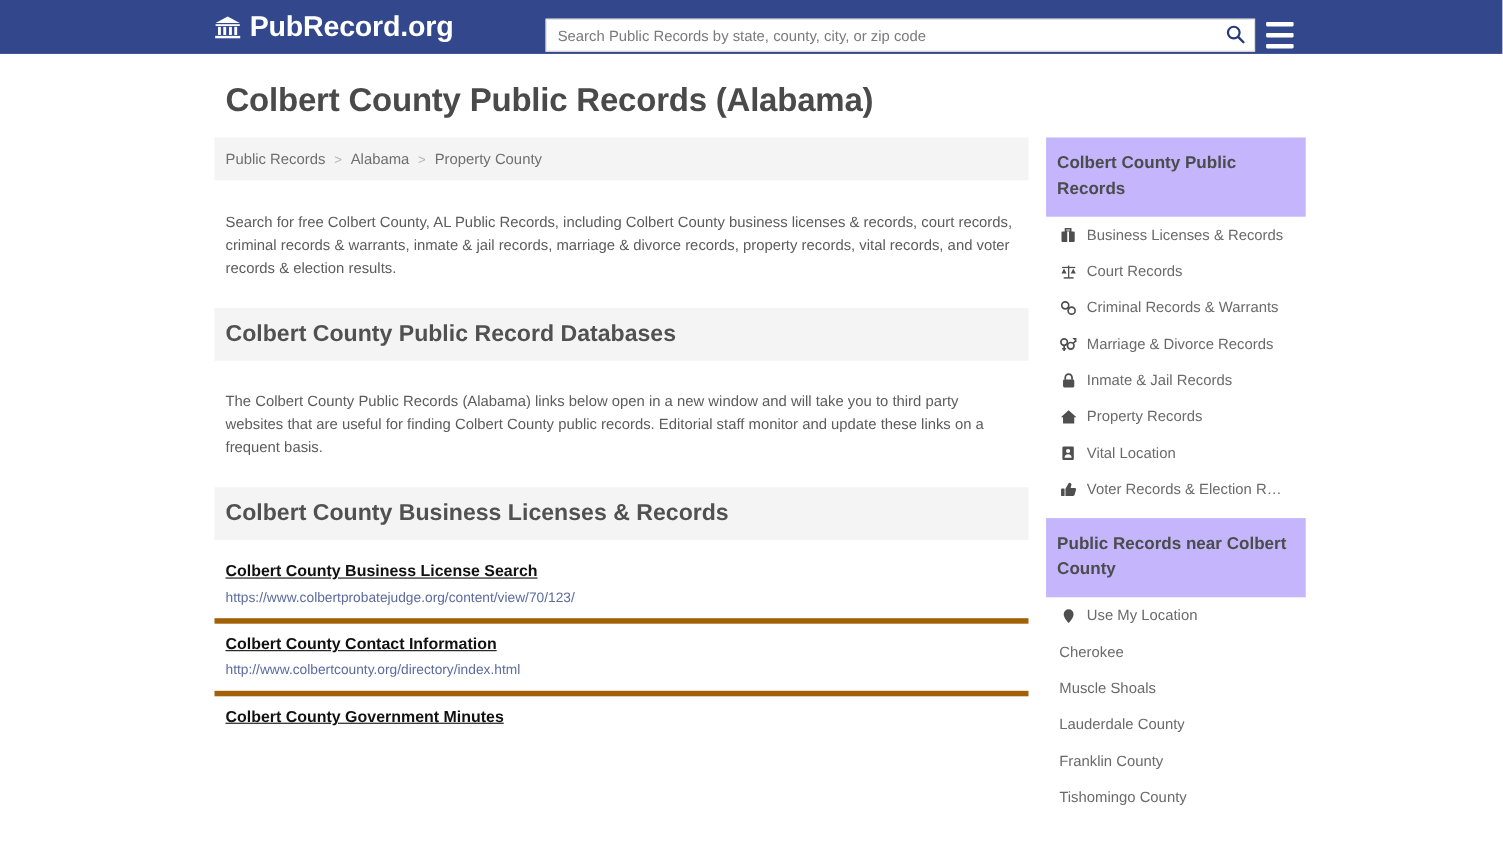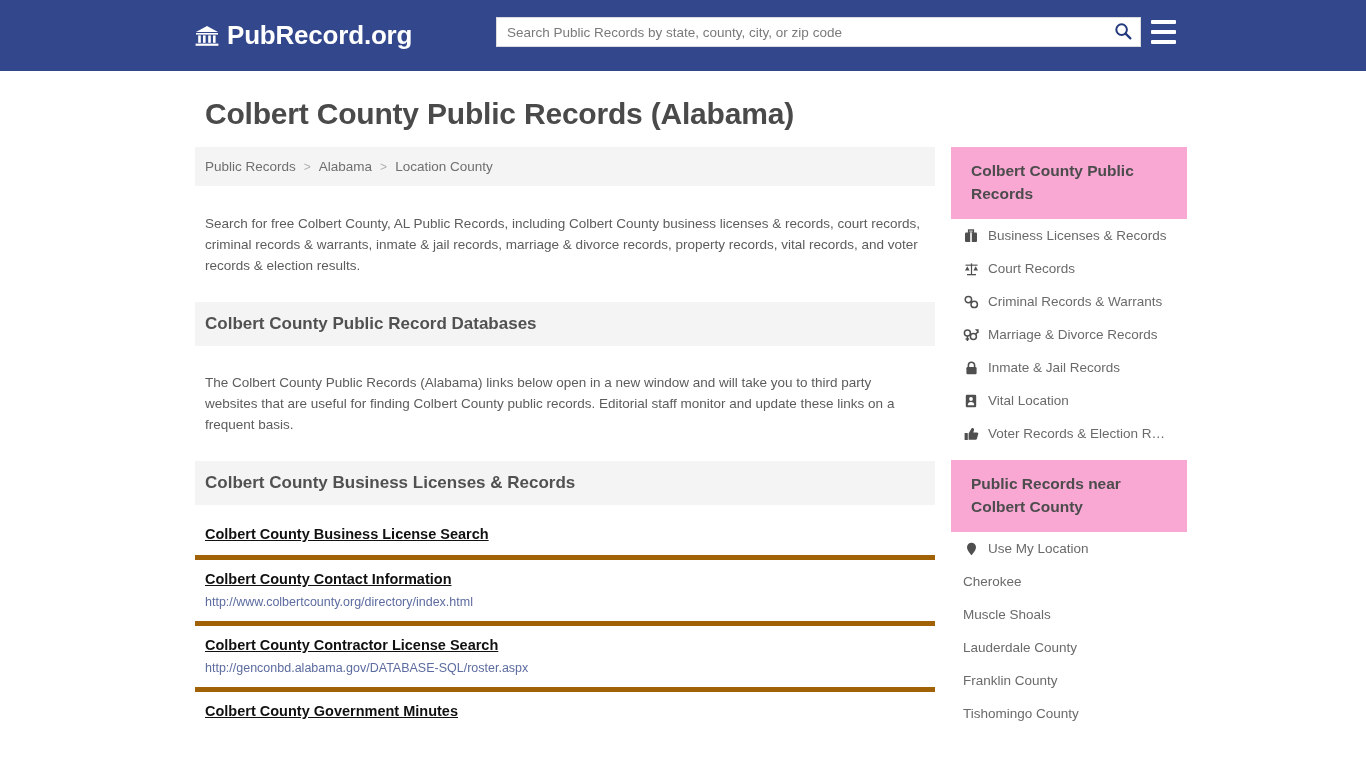--- a/index.html
+++ b/index.html
@@ -6,21 +6,21 @@
   html, body {
     margin: 0; padding: 0;
     width: 1366px; height: 768px;
     overflow: hidden;
     background: #ffffff;
     font-family: "Liberation Sans", sans-serif;
   }
 
   
   .site-header {
-    height: 71px;
+    height: 49px;
     background: #32478c;
     display: flex;
     align-items: center;
     position: relative;
   }
   .logo {
     display: flex;
     align-items: center;
     gap: 8px;
     margin-left: 195px;
@@ -97,21 +97,21 @@
     padding: 12px 10px;
     font-size: 15px;
     color: #444;
   }
   .breadcrumb { display: flex; align-items: center; gap: 8px; font-size: 13.5px; }
   .crumb { color: #6f6f6f; text-align: right; }
   .crumb-sep { color: #b0b0b0; font-size: 12px; }
   .section-head {
     background: #f4f4f4;
     padding: 12px 10px;
-    font-size: 17px;
+    font-size: 21px;
     font-weight: bold;
     color: #515151;
     margin-top: 22px;
   }
   .para {
     font-size: 13.5px;
     line-height: 21px;
     color: #5c5c5c;
     padding: 13px 10px 4px 10px;
   }
@@ -135,22 +135,22 @@
     display: block;
     margin-top: 7px;
     font-size: 12.5px;
     color: #5d6ca0;
     cursor: pointer;
   }
 
   
   .side-card { margin-bottom: 10px; }
   .side-head {
-    background: #f9a8d4;
-    padding: 12px 12px 14px 20px;
+    background: #c4b5fd;
+    padding: 12px 12px 14px 10px;
     font-size: 15.5px;
     font-weight: bold;
     color: #4c4c4c;
     line-height: 23px;
   }
   .side-item {
     display: flex;
     align-items: center;
     gap: 9px;
     padding: 9px 12px;
@@ -215,41 +215,38 @@
 
   <div class="columns">
 
     <div class="main-col">
 
       <div class="bar breadcrumb">
         <span class="crumb">Public Records</span>
         <span class="crumb-sep">&gt;</span>
         <span class="crumb">Alabama</span>
         <span class="crumb-sep">&gt;</span>
-        <span class="crumb">Location County</span>
+        <span class="crumb">Property County</span>
       </div>
 
       <p class="para">Search for free Colbert County, AL Public Records, including Colbert County business licenses &amp; records, court records, criminal records &amp; warrants, inmate &amp; jail records, marriage &amp; divorce records, property records, vital records, and voter records &amp; election results.</p>
 
       <div class="section-head">Colbert County Public Record Databases</div>
       <p class="para">The Colbert County Public Records (Alabama) links below open in a new window and will take you to third party websites that are useful for finding Colbert County public records. Editorial staff monitor and update these links on a frequent basis.</p>
 
       <div class="section-head">Colbert County Business Licenses &amp; Records</div>
 
       <div class="link-list">
         <div class="link-row">
           <span class="link-title">Colbert County Business License Search</span>
+          <span class="link-url">https://www.colbertprobatejudge.org/content/view/70/123/</span>
         </div>
         <div class="link-row">
           <span class="link-title">Colbert County Contact Information</span>
           <span class="link-url">http://www.colbertcounty.org/directory/index.html</span>
-        </div>
-        <div class="link-row">
-          <span class="link-title">Colbert County Contractor License Search</span>
-          <span class="link-url">http://genconbd.alabama.gov/DATABASE-SQL/roster.aspx</span>
         </div>
         <div class="link-row" style="border-bottom:0;">
           <span class="link-title">Colbert County Government Minutes</span>
           
         </div>
       </div>
 
     </div>
 
     <div class="side-col">
@@ -309,20 +306,28 @@
         <div class="side-item">
           <span class="side-icon">
             <svg width="13" height="14" viewBox="0 0 13 14" aria-hidden="true">
               <path d="M3.4 6.2 V4.3 a3.1 3.1 0 0 1 6.2 0 V6.2" fill="none" stroke="#4f4f4f" stroke-width="1.6"></path>
               <rect x="1.4" y="6" width="10.2" height="7.2" rx="1.2" fill="#4f4f4f"></rect>
             </svg>
           </span>
           <span class="s-label">Inmate &amp; Jail Records</span>
         </div>
 
+        <div class="side-item">
+          <span class="side-icon">
+            <svg width="15" height="14" viewBox="0 0 15 14" aria-hidden="true">
+              <polygon points="7.5,1 14.6,7.4 12.6,7.4 12.6,13 2.4,13 2.4,7.4 0.4,7.4" fill="#4f4f4f"></polygon>
+            </svg>
+          </span>
+          <span class="s-label">Property Records</span>
+        </div>
 
         <div class="side-item">
           <span class="side-icon">
             <svg width="12" height="14" viewBox="0 0 12 14" aria-hidden="true">
               <rect x="0.8" y="0.8" width="10.4" height="12.4" rx="1.2" fill="#4f4f4f"></rect>
               <circle cx="6" cy="5" r="1.9" fill="#ffffff"></circle>
               <path d="M2.8 11.2 a3.2 3.2 0 0 1 6.4 0 z" fill="#ffffff"></path>
             </svg>
           </span>
           <span class="s-label">Vital Location</span>

